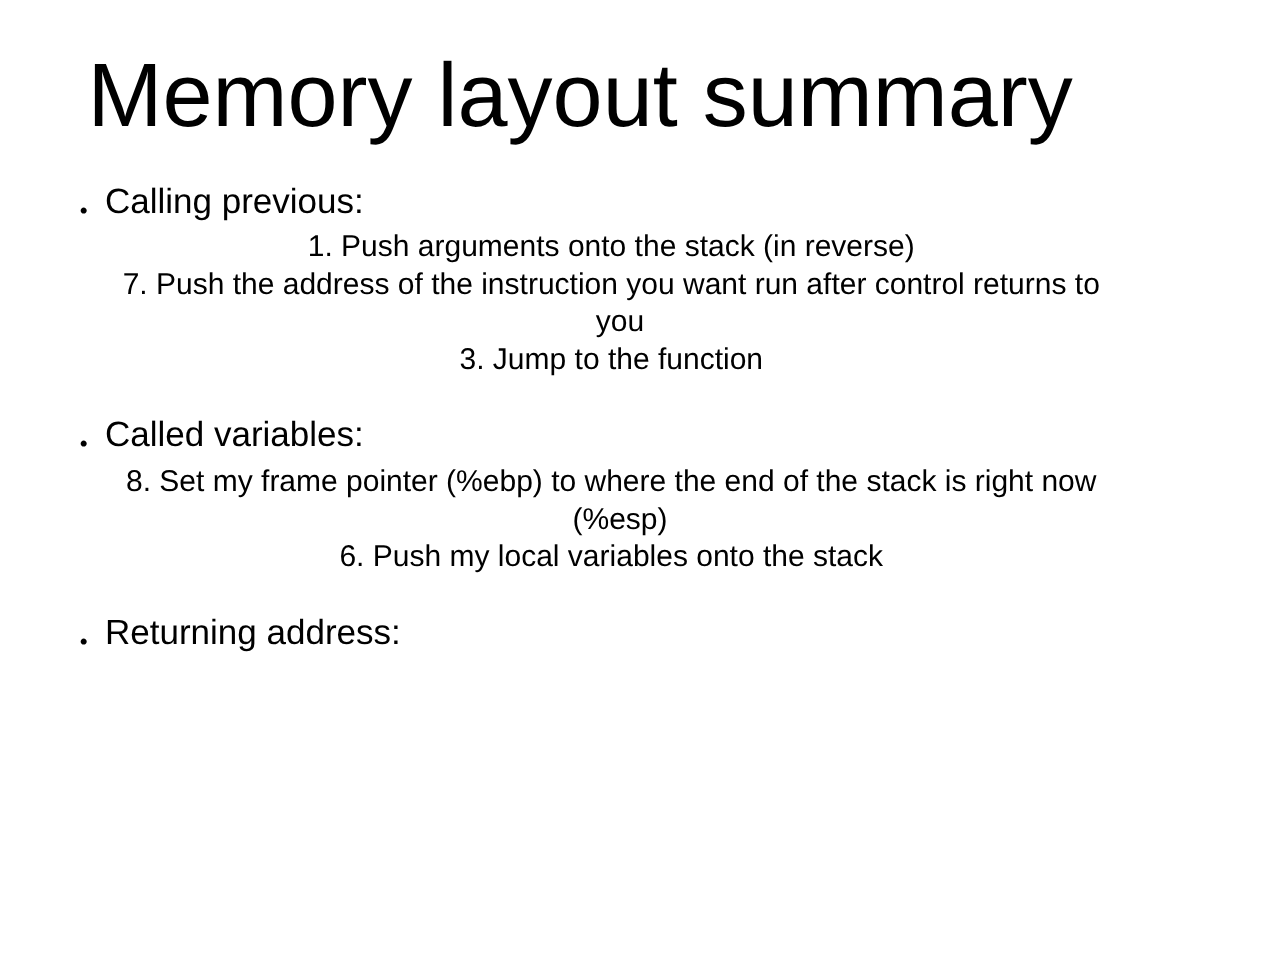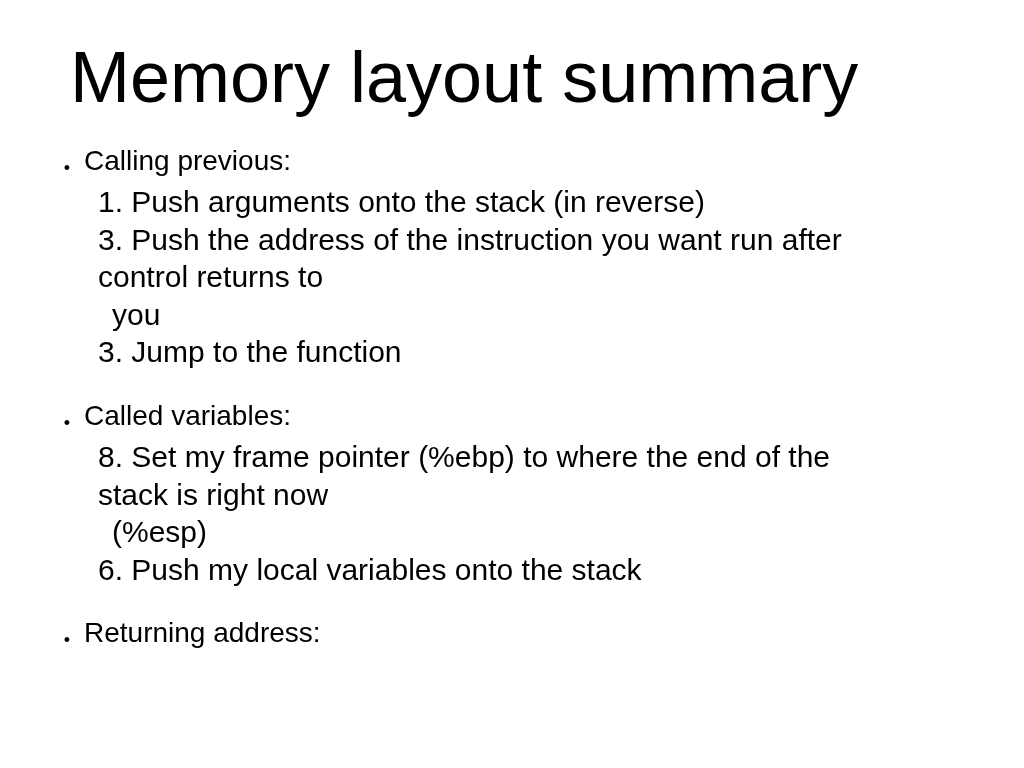--- a/index.html
+++ b/index.html
@@ -46,23 +46,24 @@
     position: relative;
     top: 4px;
   }
   .heading {
     font-size: 28px;
     font-weight: 400;
     line-height: 1.2;
   }
   .sublist {
     margin: 6px 0 0 48px;
-    font-size: 30px;
+    font-size: 24px;
     line-height: 1.25;
     font-weight: 400;
+    text-align: center;
   }
   .sublist .item {
     margin: 0;
   }
   .cont {
     padding-left: 14px;
   }
 </style>
 </head>
 <body>
@@ -72,21 +73,21 @@
 
   <ul class="top">
 
     <li>
       <div class="bullet-row">
         <span class="dot">•</span>
         <span class="heading">Calling previous:</span>
       </div>
       <div class="sublist">
         <div class="item">1. Push arguments onto the stack (in reverse)</div>
-        <div class="item">3. Push the address of the instruction you want run after control returns to</div>
+        <div class="item">7. Push the address of the instruction you want run after control returns to</div>
         <div class="item cont">you</div>
         <div class="item">3. Jump to the function</div>
       </div>
     </li>
 
     <li>
       <div class="bullet-row">
         <span class="dot">•</span>
         <span class="heading">Called variables:</span>
       </div>

